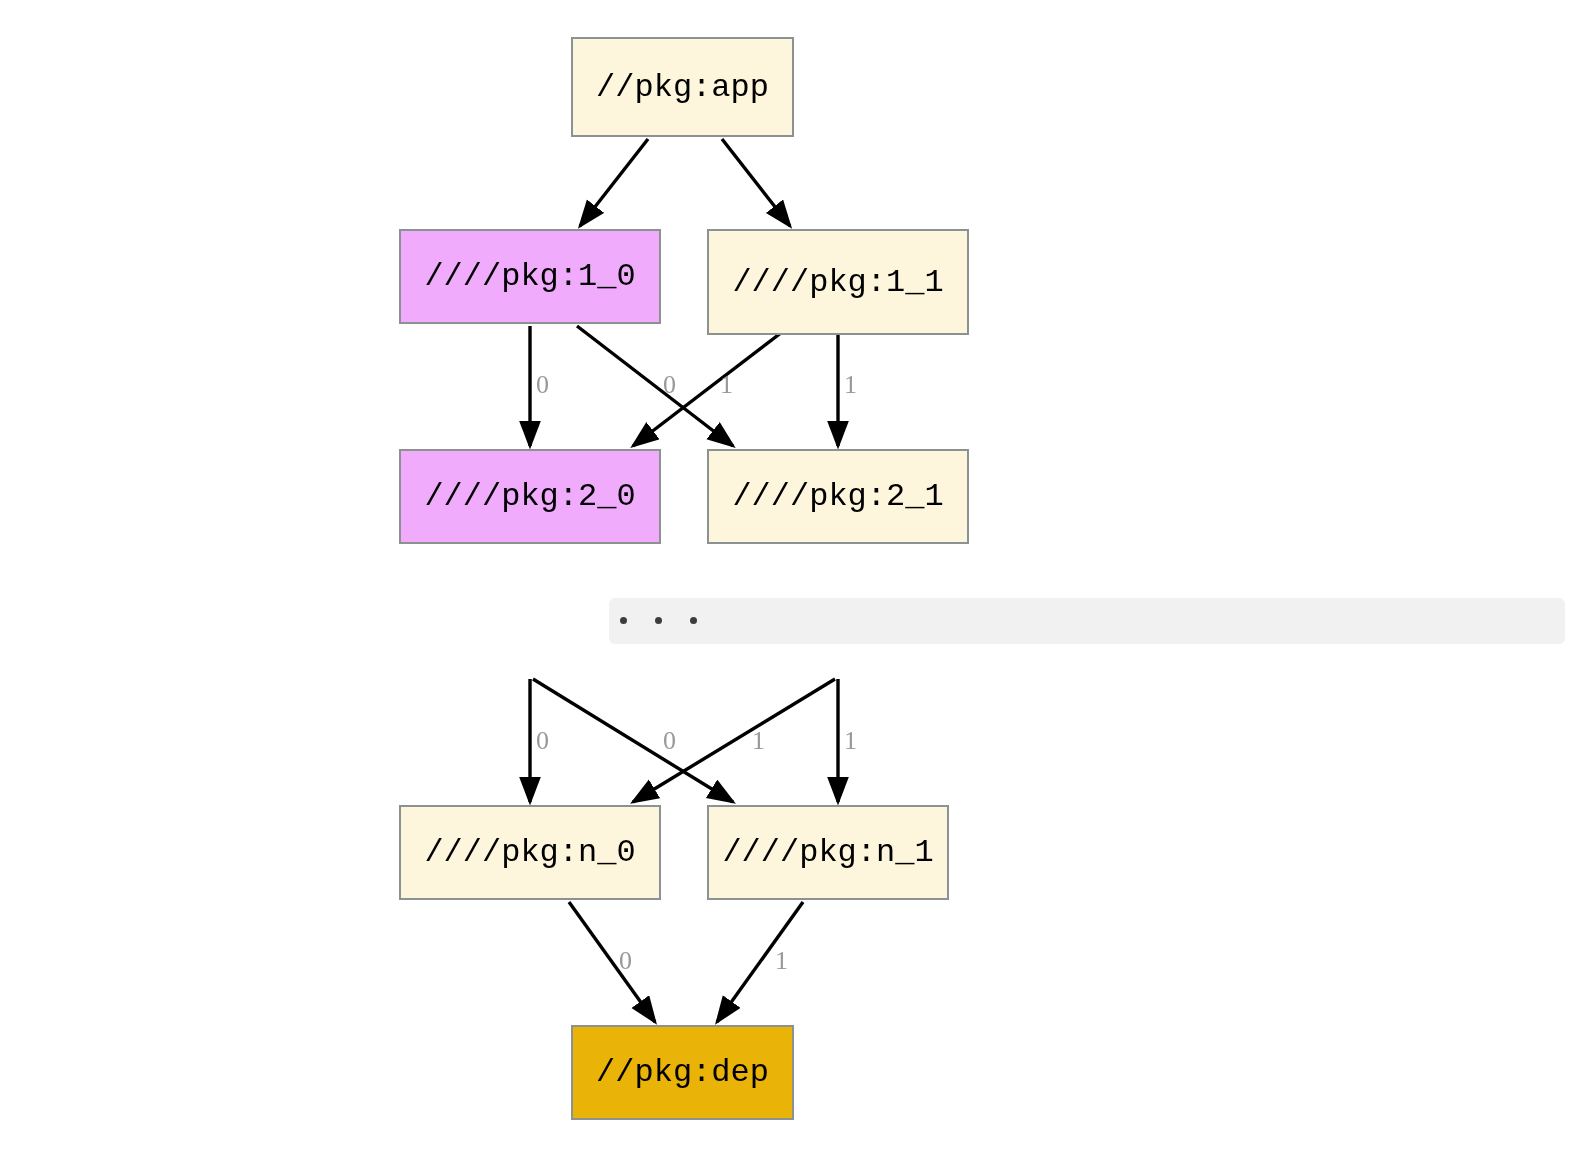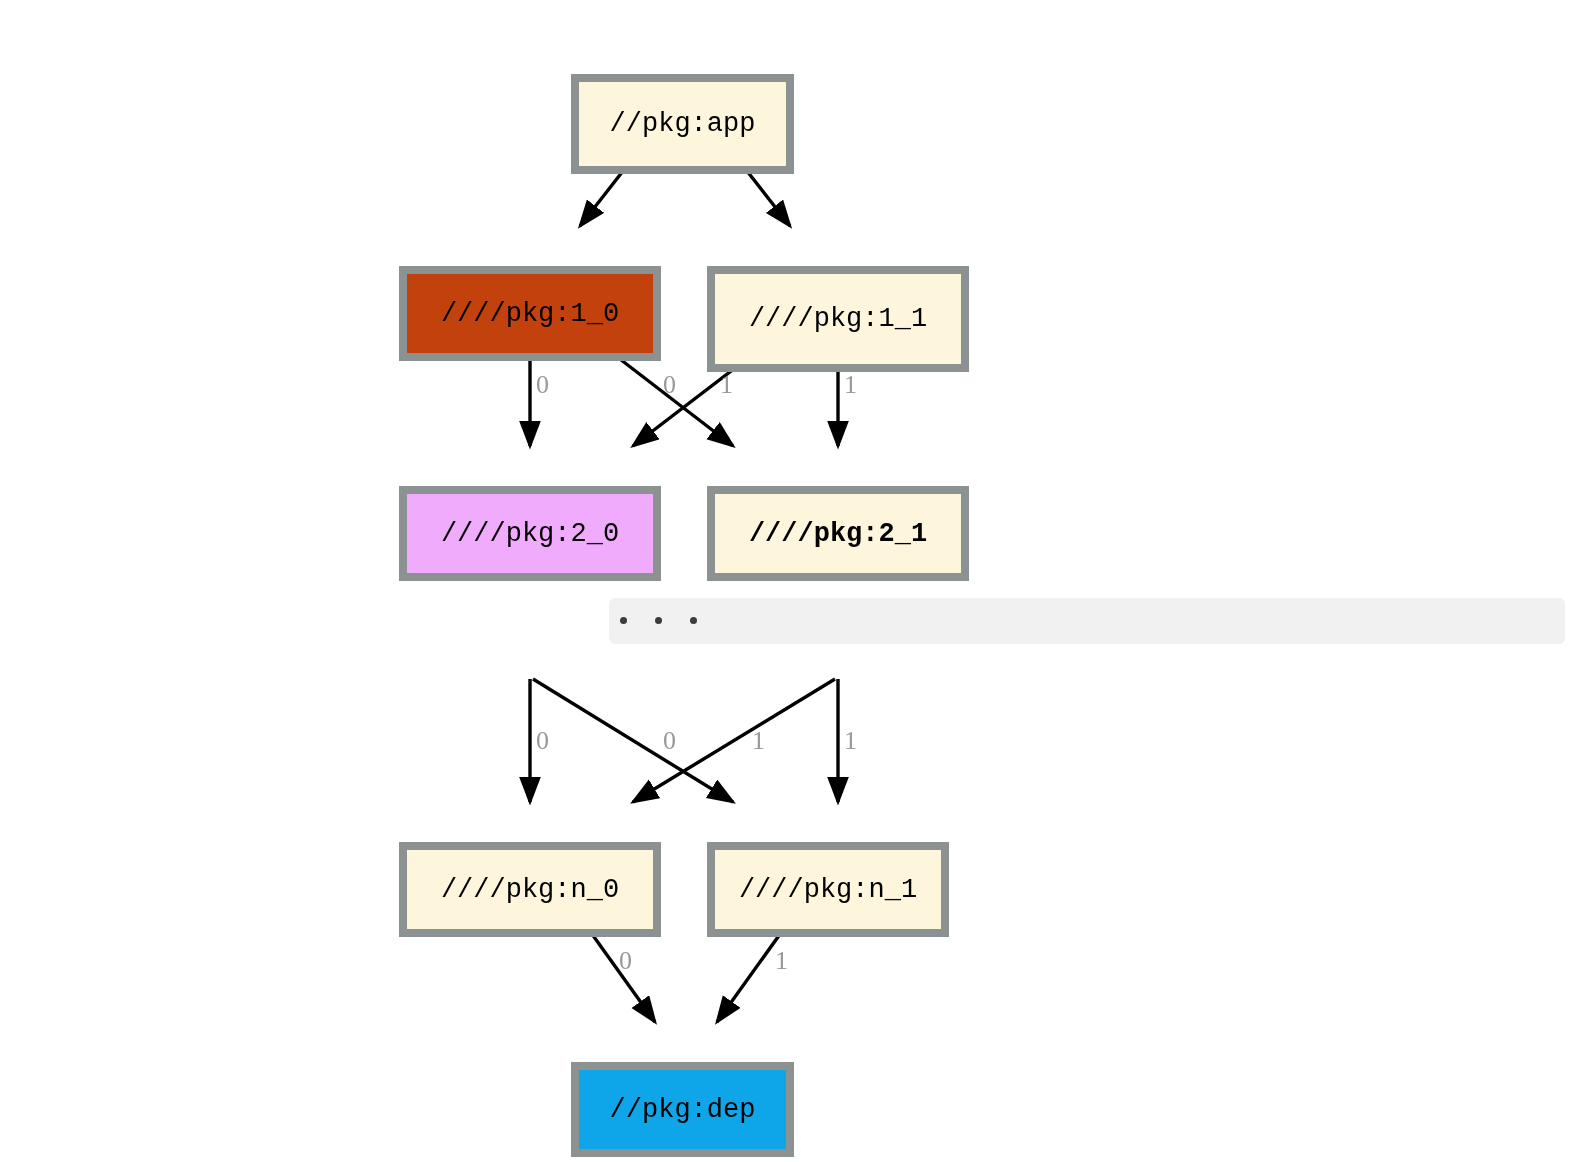--- a/index.html
+++ b/index.html
@@ -22,31 +22,30 @@
     position: absolute;
     left: 0;
     top: 0;
     width: 1592px;
     height: 1162px;
   }
   .node-box {
     position: absolute;
     box-sizing: border-box;
     background: #fdf6dd;
-    border: 8px solid #14b8a6;
+    border: 2px solid #14b8a6;
     display: flex;
     align-items: center;
     justify-content: center;
     color: #000000;
     font-family: "Liberation Mono", "DejaVu Sans Mono", monospace;
-    font-size: 27px;
+    font-size: 32px;
     letter-spacing: 0px;
     white-space: nowrap;
     user-select: none;
-    margin-top: 37px;
   }
   .edge-label {
     position: absolute;
     color: #999999;
     font-family: "Liberation Serif", "DejaVu Serif", serif;
     font-size: 26px;
     line-height: 1;
     user-select: none;
   }
   .ellipsis-band {
@@ -92,39 +91,39 @@
         <line x1="838" y1="679" x2="838" y2="802" stroke="#000000" stroke-width="3.4" marker-end="url(#arrowhead)"></line>
         <line x1="569" y1="902" x2="655" y2="1022" stroke="#000000" stroke-width="3.4" marker-end="url(#arrowhead)"></line>
         <line x1="803" y1="902" x2="717" y2="1022" stroke="#000000" stroke-width="3.4" marker-end="url(#arrowhead)"></line>
       </g>
   </svg>
 
   <div id="nodes-layer">
       <div class="node-box" style="left: 571px; top: 37px; width: 223px; height: 100px; background: rgb(253, 246, 221); border-color: rgb(140, 145, 145); color: rgb(0, 0, 0);">
         <span>//pkg:app</span>
       </div>
-      <div class="node-box" style="left: 399px; top: 229px; width: 262px; height: 95px; background: #c2410c; border-color: rgb(140, 145, 145); color: rgb(0, 0, 0);">
+      <div class="node-box" style="left: 399px; top: 229px; width: 262px; height: 95px; background: #f0abfc; border-color: rgb(140, 145, 145); color: rgb(0, 0, 0);">
         <span>////pkg:1_0</span>
       </div>
       <div class="node-box" style="left: 707px; top: 229px; width: 262px; height: 106px; background: rgb(253, 246, 221); border-color: rgb(140, 145, 145); color: rgb(0, 0, 0);">
         <span>////pkg:1_1</span>
       </div>
       <div class="node-box" style="left: 399px; top: 449px; width: 262px; height: 95px; background: #f0abfc; border-color: rgb(140, 145, 145); color: rgb(0, 0, 0);">
         <span>////pkg:2_0</span>
       </div>
-      <div class="node-box" style="left: 707px; top: 449px; width: 262px; height: 95px; background: rgb(253, 246, 221); border-color: rgb(140, 145, 145); color: rgb(0, 0, 0); font-weight: bold;">
+      <div class="node-box" style="left: 707px; top: 449px; width: 262px; height: 95px; background: rgb(253, 246, 221); border-color: rgb(140, 145, 145); color: rgb(0, 0, 0);">
         <span>////pkg:2_1</span>
       </div>
       <div class="node-box" style="left: 399px; top: 805px; width: 262px; height: 95px; background: rgb(253, 246, 221); border-color: rgb(140, 145, 145); color: rgb(0, 0, 0);">
         <span>////pkg:n_0</span>
       </div>
       <div class="node-box" style="left: 707px; top: 805px; width: 242px; height: 95px; background: rgb(253, 246, 221); border-color: rgb(140, 145, 145); color: rgb(0, 0, 0);">
         <span>////pkg:n_1</span>
       </div>
-      <div class="node-box" style="left: 571px; top: 1025px; width: 223px; height: 95px; background: #0ea5e9; border-color: rgb(140, 145, 145); color: rgb(0, 0, 0);">
+      <div class="node-box" style="left: 571px; top: 1025px; width: 223px; height: 95px; background: #eab308; border-color: rgb(140, 145, 145); color: rgb(0, 0, 0);">
         <span>//pkg:dep</span>
       </div>
     </div>
 
   <div id="labels-layer">
       <div class="edge-label" style="left: 536px; top: 372px; color: rgb(153, 153, 153);">0</div>
       <div class="edge-label" style="left: 663px; top: 372px; color: rgb(153, 153, 153);">0</div>
       <div class="edge-label" style="left: 720px; top: 372px; color: rgb(153, 153, 153);">1</div>
       <div class="edge-label" style="left: 844px; top: 372px; color: rgb(153, 153, 153);">1</div>
       <div class="edge-label" style="left: 536px; top: 728px; color: rgb(153, 153, 153);">0</div>

